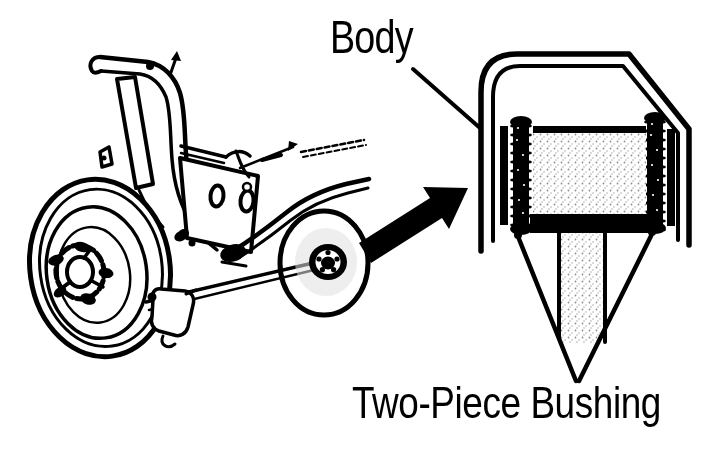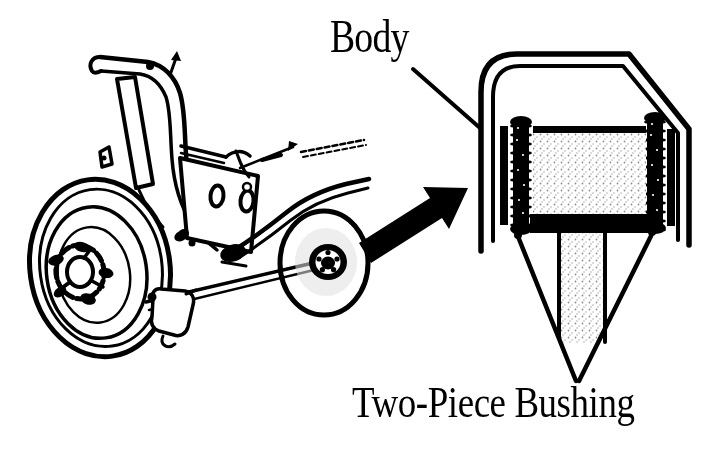--- a/index.html
+++ b/index.html
@@ -1,20 +1,20 @@
 <!DOCTYPE html>
 <html style="--ink: #000000; --paper: #ffffff; --halftone: #e0e0e0;"><head>
 <meta charset="utf-8">
 <style>
   :root { --ink:#000000; --paper:#ffffff; --halftone:#e0e0e0; }
   html,body { margin:0; padding:0; background:var(--paper); }
   #stage {
     position:relative; width:720px; height:463px; overflow:hidden;
     background:var(--paper); color:var(--ink);
-    font-family:Liberation Serif, serif;
+    font-family:Liberation Sans, sans-serif;
   }
   .diagram { position:absolute; left:0; top:0; color:var(--ink); }
   .label {
     position:absolute; color:var(--ink); white-space:nowrap;
     transform-origin:left top; line-height:1; font-weight:400;
   }
   .label-body {
     left:330px; top:14px; font-size:46px; letter-spacing:-1px;
     transform:scaleX(0.82);
   }

